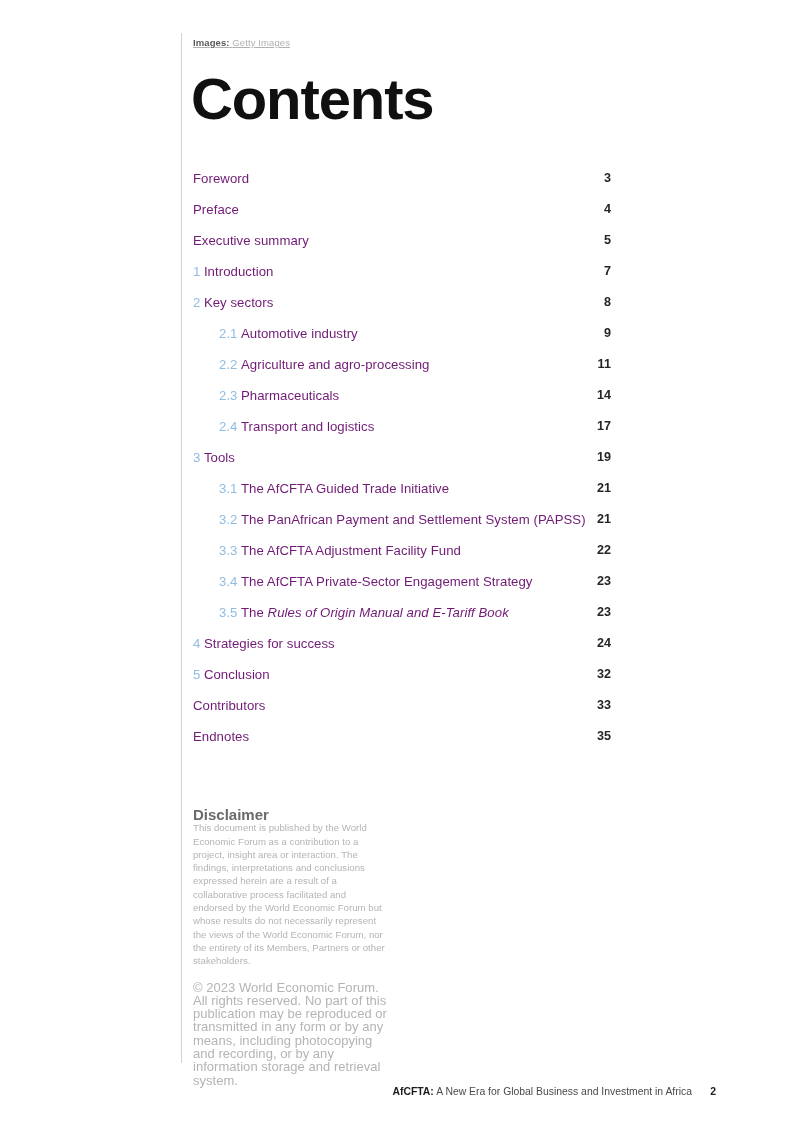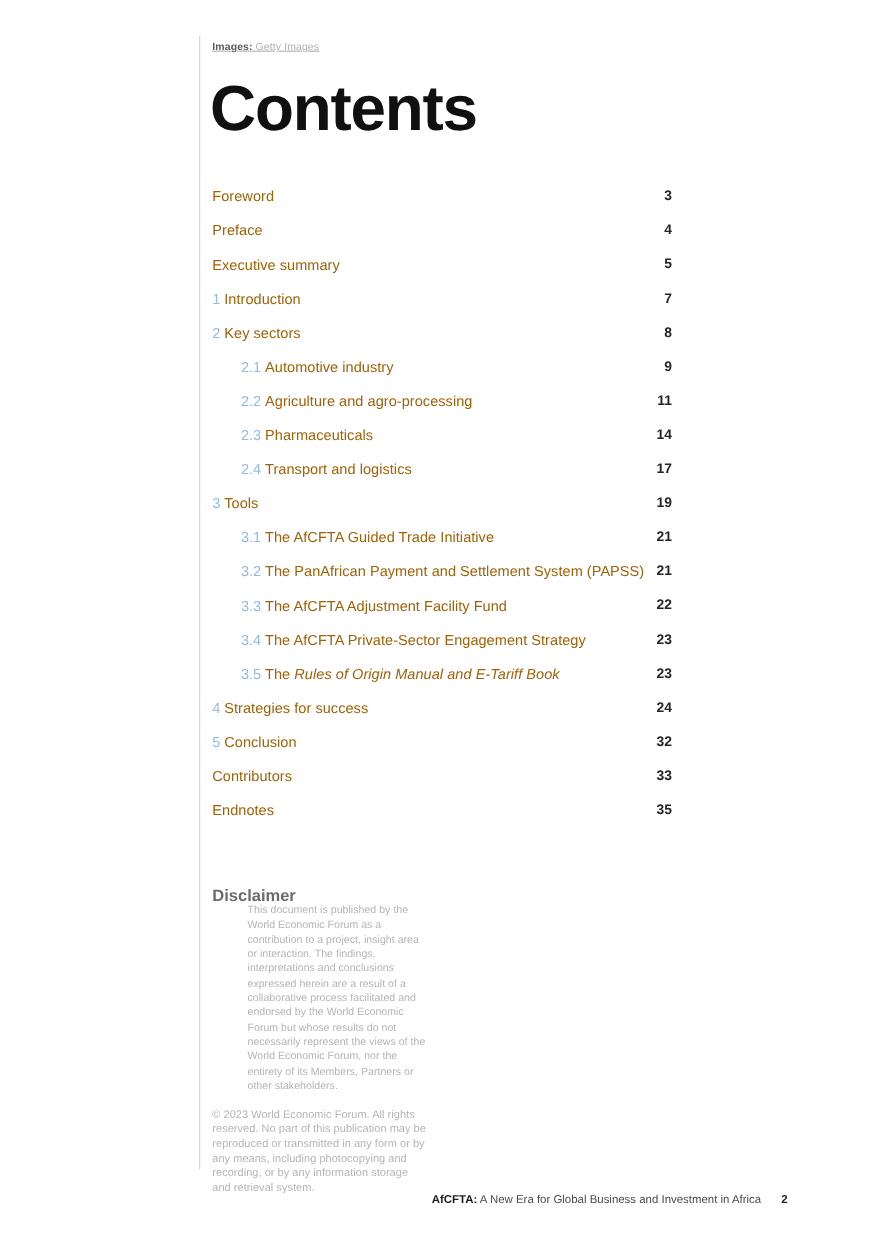--- a/index.html
+++ b/index.html
@@ -78,21 +78,21 @@
     white-space: nowrap;
   }
   .toc-row.sub {
     padding-left: 26px;
   }
   .toc-num {
     color: #91bce2;
     margin-right: 3.5px;
   }
   .toc-label {
-    color: #a16207;
+    color: #701a75;
   }
   .toc-label .ital {
     font-style: italic;
   }
   .toc-page {
     position: absolute;
     right: 0;
     top: 0;
     font-size: 12.6px;
     font-weight: bold;
@@ -112,25 +112,24 @@
     line-height: 13.3px;
     font-weight: bold;
     color: #6b6b6b;
     margin-bottom: 0px;
   }
   .disclaimer-body {
     font-size: 9.6px;
     line-height: 13.3px;
     color: #b4b4b4;
     letter-spacing: 0.03px;
-    margin-left: 32px;
   }
   .disclaimer-copyright {
     margin-top: 13px;
-    font-size: 10px;
+    font-size: 13px;
     line-height: 13.3px;
     color: #b4b4b4;
     letter-spacing: 0.03px;
   }
 
   
   .footer {
     position: absolute;
     left: 0;
     top: 1085px;

